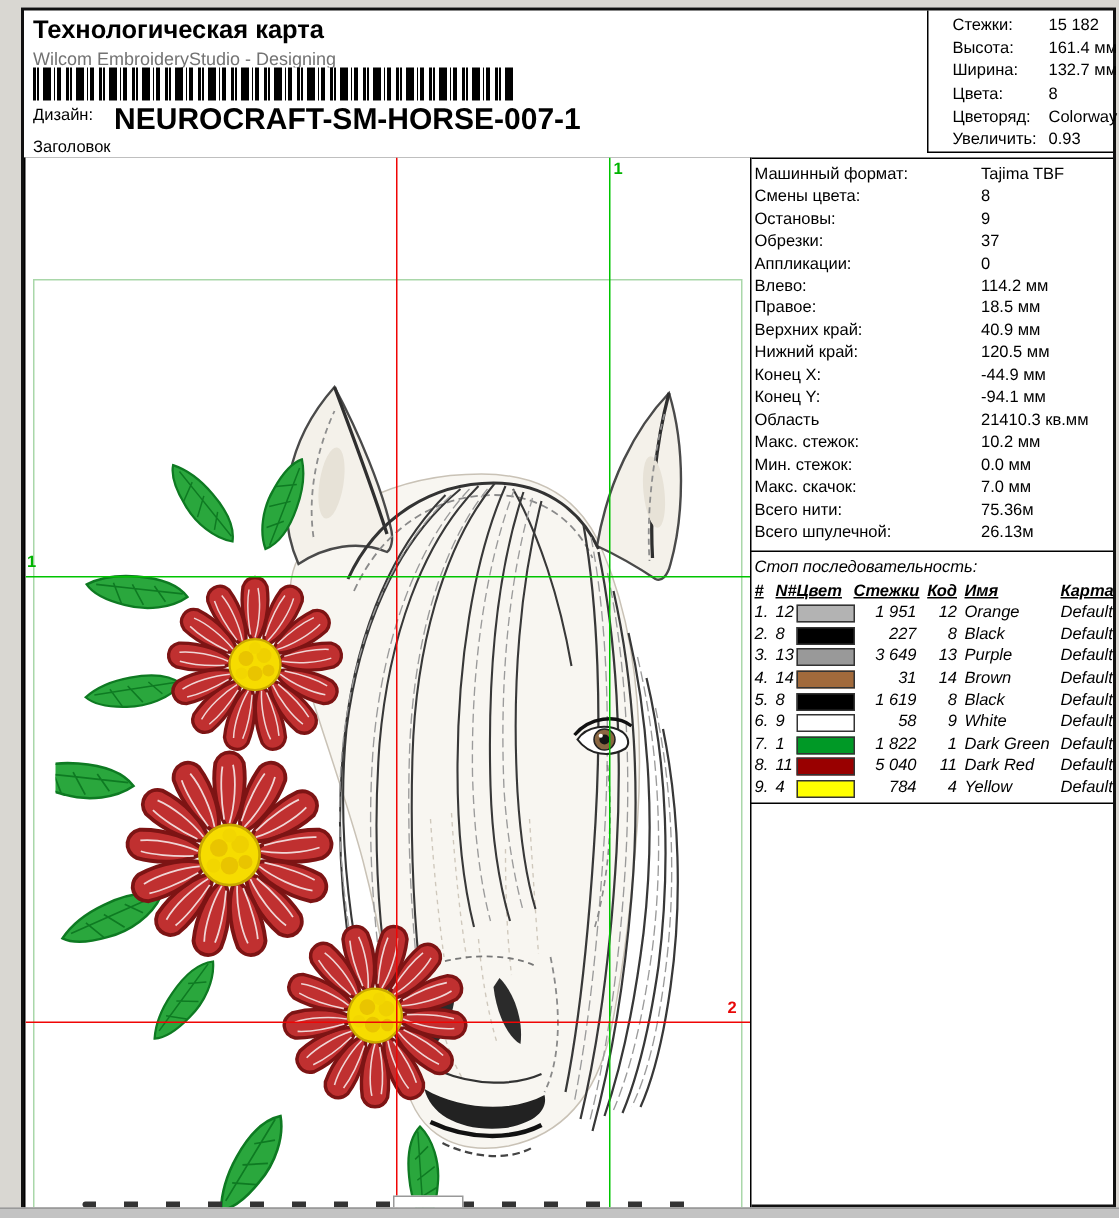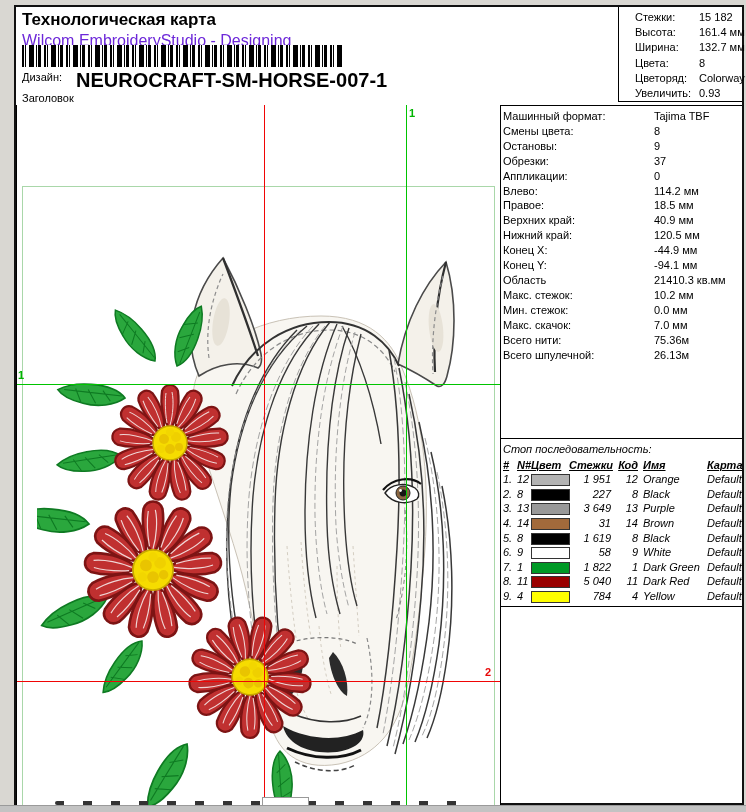--- a/index.html
+++ b/index.html
@@ -9,21 +9,21 @@
     font-family:"Liberation Sans", sans-serif;
     -webkit-font-smoothing:antialiased;
   }
   #page{
     position:absolute;left:14px;top:5px;width:730px;height:800px;
     background:#fff;border:2px solid #111;box-sizing:border-box;
   }
   
   #header{position:absolute;left:0;top:0;width:726px;height:98px;border-bottom:1px solid #000;}
   .doc-title{position:absolute;left:6px;top:3px;font-size:17px;font-weight:bold;color:#000;}
-  .doc-subtitle{position:absolute;left:6px;top:25px;font-size:16px;color:#6d28d9;}
+  .doc-subtitle{position:absolute;left:6px;top:25px;font-size:12px;color:#737373;}
   .barcode{
     position:absolute;left:6px;top:38px;width:320px;height:22px;
     background:repeating-linear-gradient(90deg,
       #000 0,#000 2px,#fff 2px,#fff 3px,#000 3px,#000 4px,#fff 4px,#fff 7px,
       #000 7px,#000 12px,#fff 12px,#fff 14px,#000 14px,#000 15px,#fff 15px,#fff 16px,
       #000 16px,#000 19px,#fff 19px,#fff 22px);
   }
   .design-row{position:absolute;left:6px;top:62px;white-space:nowrap;}
   .design-label{font-size:11px;vertical-align:6px;}
   .design-name{font-size:20px;font-weight:bold;letter-spacing:0px;margin-left:14px;}
@@ -51,21 +51,21 @@
   .marker.g{color:#00b400;}
   .marker.r{color:#e80808;}
   .bottom-dashes{
     position:absolute;left:38px;top:696px;width:415px;height:4px;
     background:repeating-linear-gradient(90deg,#333 0,#333 9px,transparent 9px,transparent 28px);
     border-radius:2px;
   }
   .bottom-cut-box{position:absolute;left:245px;top:692px;width:45px;height:8px;background:#fff;border:1px solid #999;}
   
   #right-panel{position:absolute;left:484px;top:98px;width:242px;height:700px;box-sizing:border-box;}
-  #details{height:334px;border-bottom:1px solid #000;box-sizing:border-box;padding:4px 0 0 3px;font-size:11px;line-height:14.9px;}
+  #details{height:263px;border-bottom:1px solid #000;box-sizing:border-box;padding:4px 0 0 3px;font-size:11px;line-height:14.9px;}
   .det-row{white-space:nowrap;position:relative;}
   .det-label{display:inline-block;}
   .det-value{position:absolute;left:107px;top:0;margin-left:44px;}
   #stops{height:168px;border-bottom:1px solid #000;box-sizing:border-box;padding:3px 0 0 3px;font-size:11px;line-height:14.6px;font-style:italic;}
   .stops-title{margin-bottom:1px;}
   .t-row{position:relative;height:14.6px;white-space:nowrap;}
   .c-num{position:absolute;left:0px;}
   .c-n{position:absolute;left:14px;}
   .c-swatch{position:absolute;left:28px;top:2px;width:37px;height:10px;border:1px solid #333;}
   .c-st{position:absolute;left:66px;width:42px;text-align:right;}

